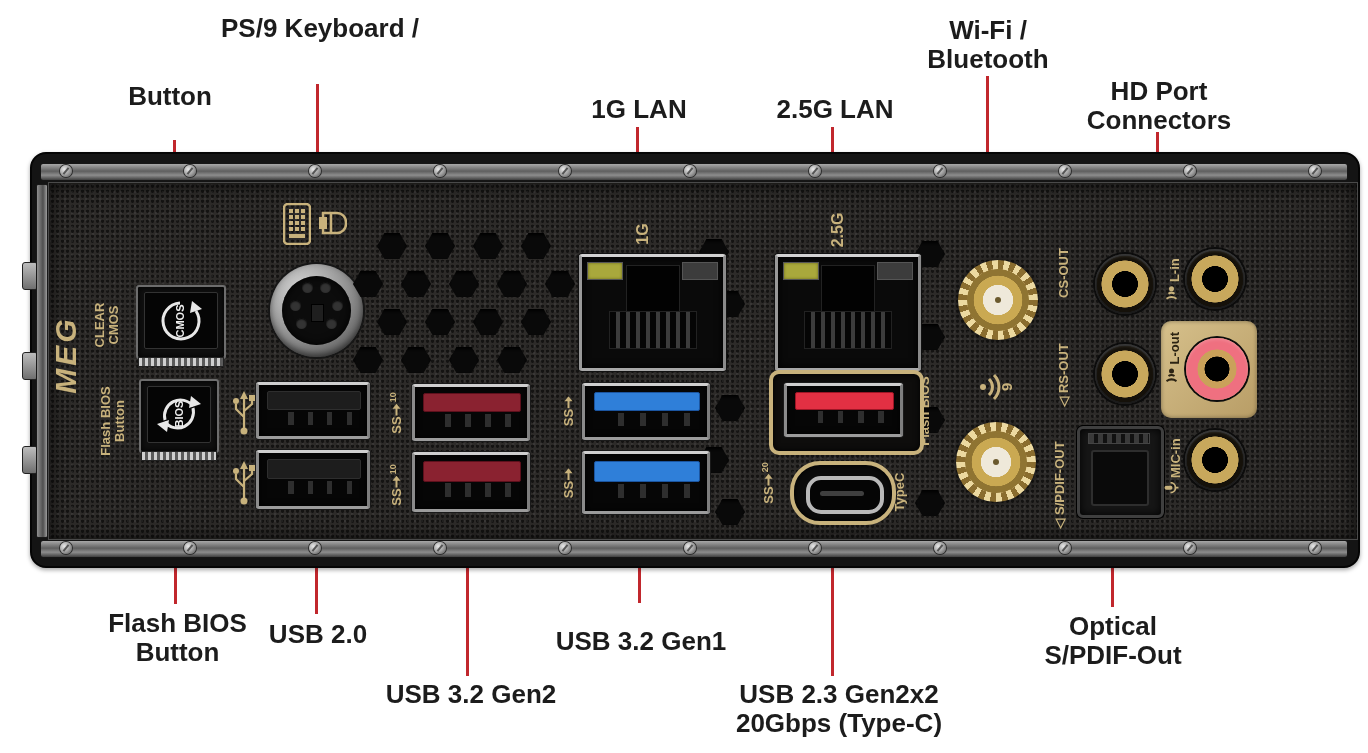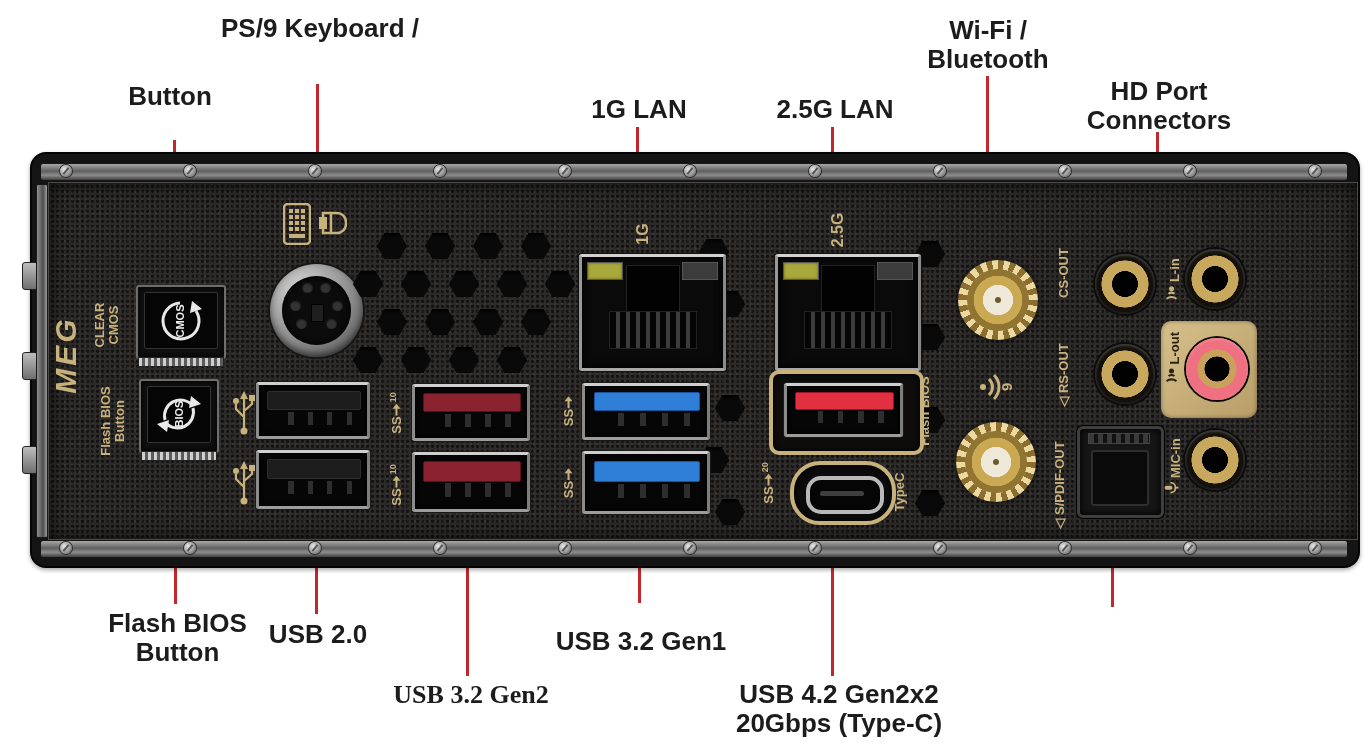--- a/index.html
+++ b/index.html
@@ -136,26 +136,30 @@
   <div class="callout" style="left:95px;top:609px;width:165px;">
     <span>Flash BIOS</span>
     <span>Button</span>
   </div>
   <div class="callout" style="left:252px;top:620px;width:132px;">
     <span>USB 2.0</span>
   </div>
   <div class="callout" style="left:520px;top:608px;width:242px;margin-top:19px;">
     <span>USB 3.2 Gen1</span>
   </div>
-  <div class="callout" style="left:350px;top:680px;width:242px;font-family:Liberation Serif, serif;">
+  <div class="callout" style="left:350px;top:680px;width:242px;">
     <span>USB 3.2 Gen2</span>
   </div>
   <div class="callout" style="left:718px;top:680px;width:242px;">
-    <span>USB 4.2 Gen2x2</span>
+    <span>USB 2.3 Gen2x2</span>
     <span>20Gbps (Type-C)</span>
+  </div>
+  <div class="callout" style="left:1013px;top:612px;width:200px;">
+    <span>Optical</span>
+    <span>S/PDIF-Out</span>
   </div>
 
   <div class="rline" style="left:173px;top:140px;width:3px;height:147px;"></div>
   <div class="rline" style="left:316px;top:84px;width:3px;height:209px;"></div>
   <div class="rline" style="left:636px;top:127px;width:3px;height:66px;"></div>
   <div class="rarrow" style="left:630px;top:191px;"></div>
   <div class="rline" style="left:831px;top:127px;width:3px;height:66px;"></div>
   <div class="rarrow" style="left:825px;top:191px;"></div>
   <div class="rline" style="left:986px;top:76px;width:3px;height:182px;"></div>
   <div class="rline" style="left:1156px;top:132px;width:3px;height:87px;"></div>

